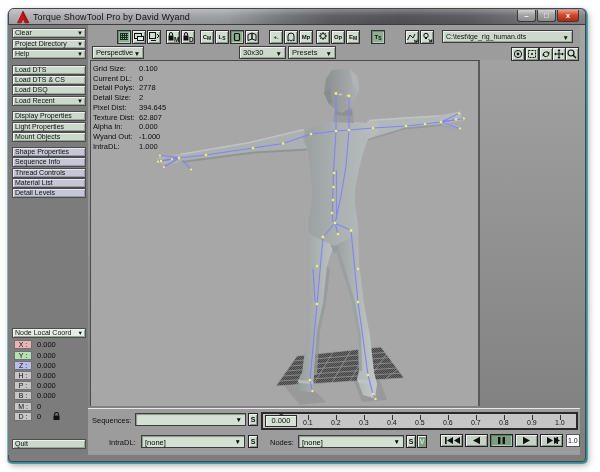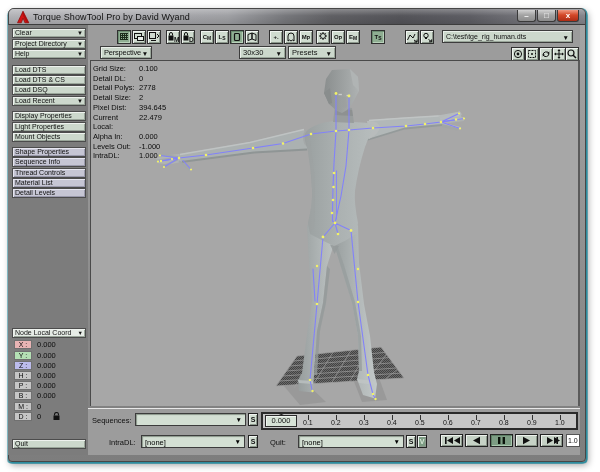--- a/index.html
+++ b/index.html
@@ -41,21 +41,21 @@
 
 #toolbar { position:absolute; left:88px; top:25px; width:492px; height:35px; background:#9c9c9c; }
 .ticon { position:absolute; top:5px; width:14px; height:14px; background:#d0dcd0; border:1px solid #303030;
   box-shadow: inset 1px 1px 0 #f0f4f0, inset -1px -1px 0 #8c988c;
   font-size:6px; color:#111; text-align:center; line-height:12px; font-weight:bold; overflow:hidden;}
 .ticon.on { background:#8fae92; box-shadow: inset 1px 1px 0 #6d8d72, inset -1px -1px 0 #b9d2bb; }
 .drop { position:absolute; height:13px; background:#ccd8cc; border:1px solid #3c3c3c; font-size:7.5px; color:#101010;
   line-height:11px; padding-left:3px; box-shadow: inset 1px 1px 0 #eaf0ea, inset -1px -1px 0 #9aa69a; white-space:nowrap;}
 .drop .ar { position:absolute; right:3px; top:1px; font-size:6.5px; }
 
-#viewport { position:absolute; left:90px; top:60px; width:490px; height:346px; background:#a7a7a7; border-left:1px solid #4a4a4a; border-top:1px solid #4a4a4a; border-right:2px solid #5a5a5a; }
+#viewport { position:absolute; left:90px; top:60px; width:390px; height:346px; background:#a7a7a7; border-left:1px solid #4a4a4a; border-top:1px solid #4a4a4a; border-right:2px solid #5a5a5a; }
 #overlay { position:absolute; left:2px; top:3px; font-size:7.5px; color:#0c0c0c; line-height:9.7px; }
 #overlay .row { display:flex; }
 #overlay .lab { width:46px; }
 
 #bottom { position:absolute; left:88px; top:408px; width:492px; height:47px; background:#9c9c9c; border-top:1px solid #e8e8e8; }
 .lbl { position:absolute; font-size:7.5px; color:#101010; }
 .seqdrop { position:absolute; background:#d4e0d4; border:1px solid #3c3c3c; box-shadow: inset 1px 1px 1px #8a968a; }
 .sq { position:absolute; width:10px; height:13px; background:#d2ded2; border:1px solid #222; font-size:7px; text-align:center; line-height:11px; color:#111; font-weight:bold;
   box-shadow: inset 1px 1px 0 #f0f4f0, inset -1px -1px 0 #8c988c;}
 #timeline { position:absolute; left:173px; top:3px; width:317px; height:18px; background:#c6c6c6; border:2px solid #2a2a2a; }
@@ -175,21 +175,21 @@
     <div class="ticon on" style="left:283px">T<i>S</i></div>
     <div class="ticon" style="left:317px"><svg width="12" height="12" viewBox="0 0 12 12">
           <path d="M1.5,9 L4,4 L7,7 L9,3" fill="none" stroke="#111"></path>
           <path d="M8,9 L11,11 M8.2,11 L11,11 L11,8.6" fill="none" stroke="#111"></path>
         </svg></div>
     <div class="ticon" style="left:332px"><svg width="12" height="12" viewBox="0 0 12 12">
           <circle cx="5" cy="4.5" r="2.2" fill="none" stroke="#111"></circle>
           <path d="M4,7.5h2M7.5,8.5 L10.5,10.5 M8,10.8 L10.6,10.8 L10.6,8.4" fill="none" stroke="#111"></path>
         </svg></div>
     <div class="drop" style="left:354px;top:5px;width:131px;font-size:7px">C:\test\tge_rig_human.dts<span class="ar">▼</span></div>
-    <div class="drop" style="left:12px;top:21px;width:52px;letter-spacing:-0.2px">Perspective<span class="ar">▼</span></div>
+    <div class="drop" style="left:4px;top:21px;width:52px;letter-spacing:-0.2px">Perspective<span class="ar">▼</span></div>
     <div class="drop" style="left:151px;top:21px;width:47px">30x30<span class="ar">▼</span></div>
     <div class="drop" style="left:200px;top:21px;width:48px">Presets<span class="ar">▼</span></div>
     <div class="ticon" style="left:423px;top:22px"><svg width="12" height="12" viewBox="0 0 12 12">
           <circle cx="6" cy="6" r="3.6" fill="none" stroke="#111"></circle>
           <circle cx="6" cy="6" r="1.4" fill="#111"></circle>
         </svg></div>
     <div class="ticon" style="left:437px;top:22px"><svg width="12" height="12" viewBox="0 0 12 12">
           <rect x="2.5" y="2.5" width="7" height="7" fill="none" stroke="#111" stroke-dasharray="2 1"></rect>
           <circle cx="6" cy="6" r="1" fill="#111"></circle>
         </svg></div>
@@ -365,45 +365,45 @@
           <circle cx="372" cy="393" r="1.2"></circle>
           <circle cx="374.5" cy="398" r="1.2"></circle>
       </g>
     </svg>
     <div id="overlay">
       <div class="row">
           <div class="lab">Grid Size:</div>
           <div>0.100</div>
         </div>
       <div class="row">
-          <div class="lab">Detail DL:</div>
+          <div class="lab">Current DL:</div>
           <div>0</div>
         </div>
       <div class="row">
           <div class="lab">Detail Polys:</div>
           <div>2778</div>
         </div>
       <div class="row">
           <div class="lab">Detail Size:</div>
           <div>2</div>
         </div>
       <div class="row">
           <div class="lab">Pixel Dist:</div>
           <div>394.645</div>
         </div>
       <div class="row">
-          <div class="lab">Current Local:</div>
-          <div>22.479</div>
+          <div class="lab">Texture Dist:</div>
+          <div>62.807</div>
         </div>
       <div class="row">
           <div class="lab">Alpha In:</div>
           <div>0.000</div>
         </div>
       <div class="row">
-          <div class="lab">Levels Out:</div>
+          <div class="lab">Wyand Out:</div>
           <div>-1.000</div>
         </div>
       <div class="row">
           <div class="lab">IntraDL:</div>
           <div>1.000</div>
         </div>
     </div>
   </div>
   <div id="bottom">
     <div class="lbl" style="left:4px;top:7px">Sequences:</div>
@@ -436,21 +436,21 @@
         <div class="tnum" style="left:264px">0.9</div>
       <div class="tick" style="left:297px"></div>
         <div class="tnum" style="left:292px">1.0</div>
     </div>
     <div class="lbl" style="left:21px;top:29px">IntraDL:</div>
     <div class="seqdrop" style="left:53px;top:26px;width:104px;height:13px">
         <span style="position:absolute;left:3px;top:2px;font-size:7.5px">[none]</span>
         <span style="position:absolute;right:3px;top:2px;font-size:6.5px">▼</span>
       </div>
     <div class="sq" style="left:160px;top:26px">S</div>
-    <div class="lbl" style="left:182px;top:29px">Quit:</div>
+    <div class="lbl" style="left:182px;top:29px">Nodes:</div>
     <div class="seqdrop" style="left:210px;top:26px;width:106px;height:13px">
         <span style="position:absolute;left:3px;top:2px;font-size:7.5px">[none]</span>
         <span style="position:absolute;right:3px;top:2px;font-size:6.5px">▼</span>
       </div>
     <div class="sq" style="left:318px;top:26px">S</div>
     <div class="sq" style="left:329px;top:26px;background:#7d9d84;color:#d8e8d8">V</div>
     <div class="tbtn" style="left:352px"><svg width="21" height="11" viewBox="0 0 21 11">
           <path d="M6,5.5 L12,2 L12,9 Z M13,5.5 L19,2 L19,9 Z" fill="#111"></path>
           <rect x="4" y="2" width="1.6" height="7" fill="#111"></rect>
         </svg></div>

